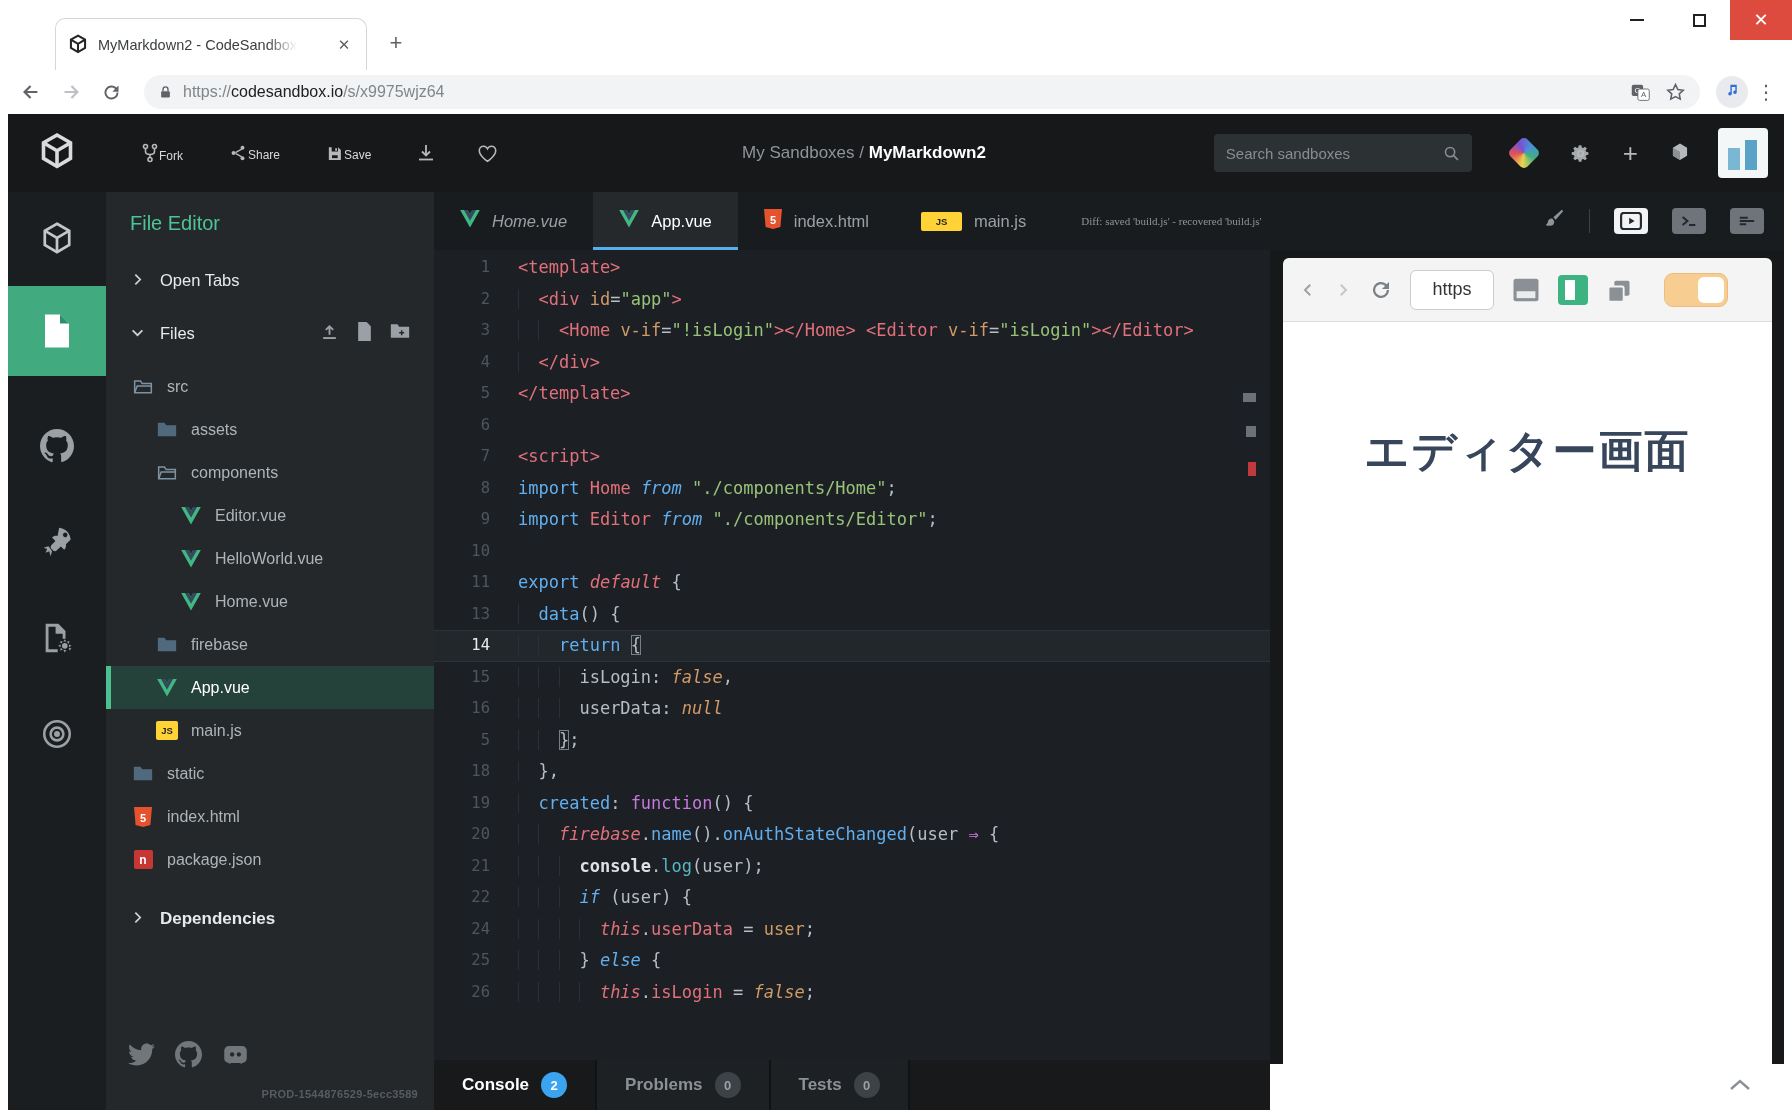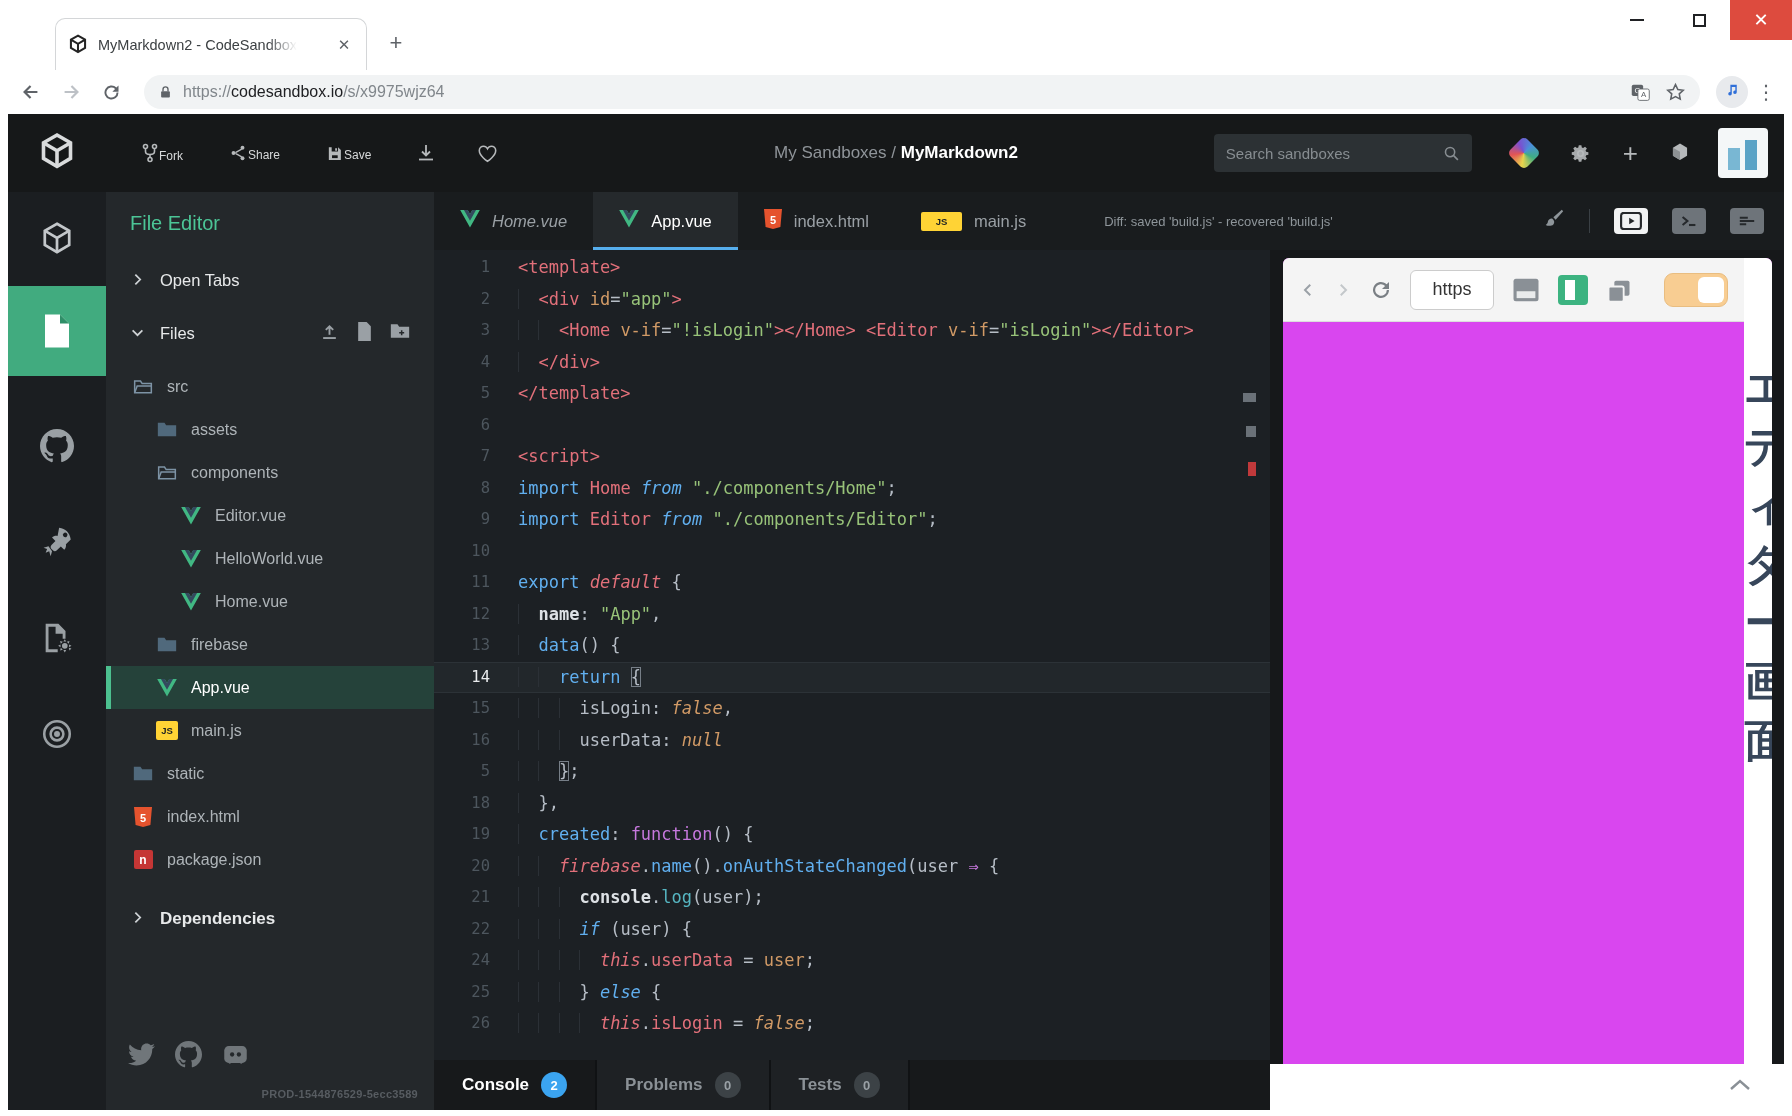--- a/index.html
+++ b/index.html
@@ -33,21 +33,21 @@
   
   .app { flex:1; margin:0 8px; display:flex; flex-direction:column; min-height:0; background:#161819; }
   .bottomstrip { height:6px; background:#fff; flex:0 0 auto; }
 
   
   .csb-header { height:78px; background:#161819; display:flex; align-items:center; position:relative; flex:0 0 auto; }
   .csb-logo { margin:0 66px 0 30px; display:flex; }
   .hact { display:flex; align-items:flex-end; gap:1px; margin-right:46px; font-size:12px; color:#d7d9da; }
   .hicon { display:flex; align-items:center; }
   .hsolo { margin-right:42px; color:#b6b9bb; display:flex; }
-  .crumbs { position:absolute; left:888px; transform:translateX(-50%); font-size:17px; color:#8f9499; white-space:nowrap; }
+  .crumbs { position:absolute; left:856px; transform:translateX(-50%); font-size:17px; color:#8f9499; white-space:nowrap; }
   .crumbs-cur { color:#fff; font-weight:bold; }
   .searchbox { margin-left:auto; width:258px; height:38px; background:#2c3134; border-radius:4px; display:flex; align-items:center; padding:0 12px; }
   .searchbox span { font-size:15px; color:#878d91; }
   .searchbox .mag { margin-left:auto; display:flex; }
   .gem { width:24px; height:24px; margin-left:40px; border-radius:5px; transform:rotate(45deg);
          background:conic-gradient(#4a90d9,#3fae82,#e8d44d,#e25555,#7a4fd0,#4a90d9); }
   .hgear { margin-left:34px; } .hplus { margin-left:32px; font-size:26px; color:#b6b9bb; } .hcube { margin-left:32px; }
   .avatar { width:50px; height:50px; border-radius:4px; margin:0 16px 0 28px; background:#f4f7f8; position:relative; overflow:hidden; }
   .avatar i { position:absolute; bottom:8px; width:12px; background:#79b7d3; display:block; }
   .avatar i.a { left:10px; height:22px; } .avatar i.b { left:27px; height:30px; background:#5ba3c6; }
@@ -77,21 +77,21 @@
   .prod { text-align:right; font-size:11px; font-weight:bold; color:#575c61; letter-spacing:.3px; }
   .jsbadge { width:41px; height:19px; background:#ffd335; color:#1c2023; font-size:9.5px; font-weight:bold; display:flex; align-items:center; justify-content:center; border-radius:2px; }
   .npmbadge { width:19px; height:19px; background:#c53635; color:#fff; font-size:12px; font-weight:bold; display:flex; align-items:center; justify-content:center; border-radius:2px; line-height:1; }
 
   
   .ecol { flex:1; display:flex; flex-direction:column; min-width:0; min-height:0; }
   .tabbar { height:58px; background:#191c1e; display:flex; align-items:center; flex:0 0 auto; }
   .etab { height:58px; display:flex; align-items:center; gap:12px; padding:0 26px; font-size:16.5px; color:#9aa0a5; }
   .etab.active { background:#25292c; color:#fff; box-shadow:inset 0 -3px 0 #56aeed; }
   .etab.it span.lbl { font-style:italic; }
-  .difftab { margin-left:52px; font-size:13px; color:#8e959a; white-space:nowrap; }
+  .difftab { margin-left:29px; font-size:11px; color:#8e959a; white-space:nowrap;font-family:Liberation Serif, serif; }
   .ttools { margin-left:auto; display:flex; align-items:center; gap:24px; padding-right:20px; }
   .tdiv { width:1px; height:24px; background:#3a4045; }
   .toolbtn { width:34px; height:26px; border-radius:4px; display:flex; align-items:center; justify-content:center; }
   .toolbtn.white { background:#f2f3f4; }
   .toolbtn.gray { background:#6e747a; }
 
   .contentrow { flex:1; display:flex; min-height:0; }
   .codepane { width:836px; display:flex; flex-direction:column; flex:0 0 auto; min-height:0; }
   .code { flex:1; background:#1c2024; overflow:hidden; position:relative; padding-top:2px;
           font-family:"DejaVu Sans Mono",monospace; font-size:17px; }
@@ -112,21 +112,21 @@
 
   .cbar { height:50px; background:#17191b; display:flex; flex:0 0 auto; }
   .cbsec { display:flex; align-items:center; gap:12px; padding:0 28px; font-size:17px; font-weight:bold;
            color:#8b9196; background:#1e2124; border-right:2px solid #101214; }
   .cbsec.act { color:#fff; background:#17191b; }
   .badge { min-width:26px; height:26px; border-radius:13px; display:flex; align-items:center; justify-content:center;
            font-size:13px; background:#3c4246; color:#9aa1a6; }
   .cbsec.act .badge { background:#3ba4f0; color:#fff; }
 
   .pvpane { flex:1; display:flex; flex-direction:column; background:#16181a; min-width:0; }
-  .pcard { flex:1; margin:8px 12px 0 13px; background:#d946ef; border-radius:6px 6px 0 0; overflow:hidden; display:flex; flex-direction:row; }
+  .pcard { flex:1; margin:8px 12px 0 13px; background:#14532d; border-radius:6px 6px 0 0; overflow:hidden; display:flex; flex-direction:column; }
   .pnav { height:64px; background:#f4f4f4; border-bottom:1px solid #ddd; display:flex; align-items:center; padding:0 16px; gap:17px; flex:0 0 auto; }
   .purl { width:84px; height:40px; background:#fff; border:1px solid #ccc; border-radius:6px; display:flex; align-items:center; justify-content:center; font-size:18px; color:#333; }
   .pico { display:flex; align-items:center; justify-content:center; }
   .splitbtn { width:30px; height:30px; background:#3cb380; border-radius:4px; display:flex; align-items:center; justify-content:center; }
   .splitbtn i { display:block; width:10px; height:20px; background:#fff; margin-right:6px; }
   .ptoggle { margin-left:14px; width:64px; height:34px; background:#f8cd92; border:1px solid #e9bd80; border-radius:9px; position:relative; }
   .ptoggle i { position:absolute; right:3px; top:3px; width:26px; height:26px; background:#fff; border-radius:6px; display:block; }
   .pbody { flex:1; background:#fff; }
   .jp { margin-top:100px; text-align:center; font-size:44px; font-weight:bold; color:#37465a; letter-spacing:2px; font-family:"DejaVu Sans",sans-serif; }
   .pstrip { height:46px; background:#fff; display:flex; align-items:center; justify-content:flex-end; padding-right:32px; flex:0 0 auto; }
@@ -576,21 +576,20 @@
                 <div class="cl"><span class="ln">2</span><span class="lc"><span class="s-w s-ind">  </span><span class="s-r">&lt;div </span><span class="s-o">id</span><span class="s-w">=</span><span class="s-g">"app"</span><span class="s-r">&gt;</span></span></div>
                 <div class="cl"><span class="ln">3</span><span class="lc"><span class="s-w s-ind">    </span><span class="s-r">&lt;Home </span><span class="s-o">v-if</span><span class="s-w">=</span><span class="s-g">"!isLogin"</span><span class="s-r">&gt;&lt;/Home&gt; </span><span class="s-r">&lt;Editor </span><span class="s-o">v-if</span><span class="s-w">=</span><span class="s-g">"isLogin"</span><span class="s-r">&gt;&lt;/Editor&gt;</span></span></div>
                 <div class="cl"><span class="ln">4</span><span class="lc"><span class="s-w s-ind">  </span><span class="s-r">&lt;/div&gt;</span></span></div>
                 <div class="cl"><span class="ln">5</span><span class="lc"><span class="s-r">&lt;/template&gt;</span></span></div>
                 <div class="cl"><span class="ln">6</span><span class="lc"></span></div>
                 <div class="cl"><span class="ln">7</span><span class="lc"><span class="s-r">&lt;script&gt;</span></span></div>
                 <div class="cl"><span class="ln">8</span><span class="lc"><span class="s-b">import</span><span class="s-w"> </span><span class="s-r">Home</span><span class="s-w"> </span><span class="s-b s-i">from</span><span class="s-w"> </span><span class="s-g">"./components/Home"</span><span class="s-w">;</span></span></div>
                 <div class="cl"><span class="ln">9</span><span class="lc"><span class="s-b">import</span><span class="s-w"> </span><span class="s-r">Editor</span><span class="s-w"> </span><span class="s-b s-i">from</span><span class="s-w"> </span><span class="s-g">"./components/Editor"</span><span class="s-w">;</span></span></div>
                 <div class="cl"><span class="ln">10</span><span class="lc"></span></div>
                 <div class="cl"><span class="ln">11</span><span class="lc"><span class="s-b">export</span><span class="s-w"> </span><span class="s-r s-i">default</span><span class="s-w"> {</span></span></div>
-                <div class="cl"><span class="ln">12</span><span class="lc"><span class="s-w s-ind">  </span><span class="s-bw">name</span><span class="s-w">: </span><span class="s-g">"App"</span><span class="s-w">,</span></span></div>
                 <div class="cl"><span class="ln">13</span><span class="lc"><span class="s-w s-ind">  </span><span class="s-b">data</span><span class="s-w">() {</span></span></div>
                 <div class="cl cur"><span class="ln">14</span><span class="lc"><span class="s-w s-ind">    </span><span class="s-b">return</span><span class="s-w"> </span><span class="s-w s-box">{</span></span></div>
                 <div class="cl"><span class="ln">15</span><span class="lc"><span class="s-w s-ind">      </span><span class="s-w">isLogin</span><span class="s-w">: </span><span class="s-o s-i">false</span><span class="s-w">,</span></span></div>
                 <div class="cl"><span class="ln">16</span><span class="lc"><span class="s-w s-ind">      </span><span class="s-w">userData</span><span class="s-w">: </span><span class="s-o s-i">null</span></span></div>
                 <div class="cl"><span class="ln">5</span><span class="lc"><span class="s-w s-ind">    </span><span class="s-w s-box">}</span><span class="s-w">;</span></span></div>
                 <div class="cl"><span class="ln">18</span><span class="lc"><span class="s-w s-ind">  </span><span class="s-w">},</span></span></div>
                 <div class="cl"><span class="ln">19</span><span class="lc"><span class="s-w s-ind">  </span><span class="s-b">created</span><span class="s-w">: </span><span class="s-m">function</span><span class="s-w">() {</span></span></div>
                 <div class="cl"><span class="ln">20</span><span class="lc"><span class="s-w s-ind">    </span><span class="s-r s-i">firebase</span><span class="s-w">.</span><span class="s-b">name</span><span class="s-w">().</span><span class="s-b">onAuthStateChanged</span><span class="s-w">(user </span><span class="s-m">⇒</span><span class="s-w"> {</span></span></div>
                 <div class="cl"><span class="ln">21</span><span class="lc"><span class="s-w s-ind">      </span><span class="s-bw">console</span><span class="s-w">.</span><span class="s-c">log</span><span class="s-w">(user);</span></span></div>
                 <div class="cl"><span class="ln">22</span><span class="lc"><span class="s-w s-ind">      </span><span class="s-b s-i">if</span><span class="s-w"> (user) {</span></span></div>

